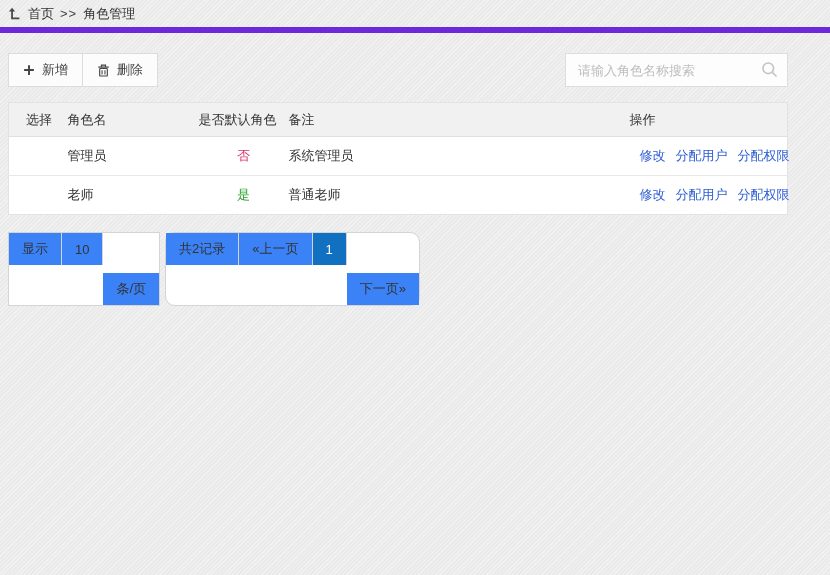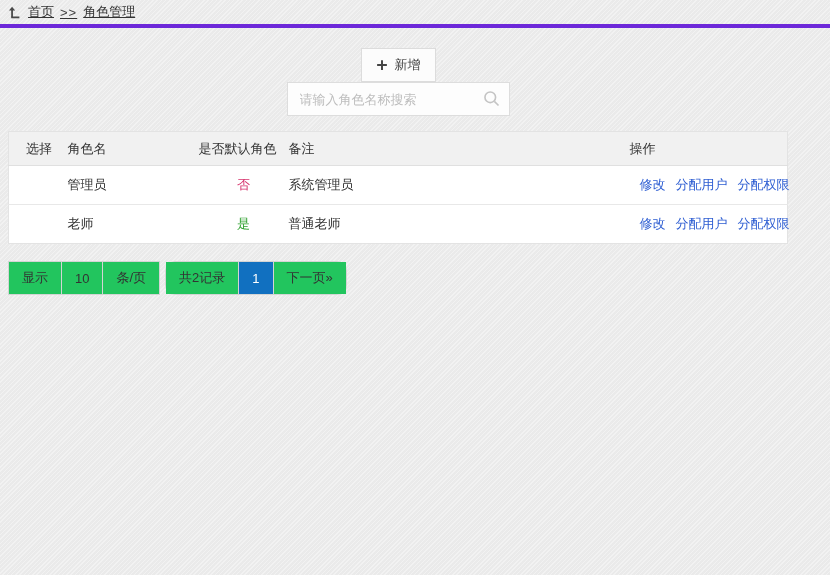--- a/index.html
+++ b/index.html
@@ -9,36 +9,35 @@
     font-size: 13px;
     color: #333;
     background-color: #ededed;
     background-image: repeating-linear-gradient(135deg,
       rgba(255,255,255,.30) 0px, rgba(255,255,255,.30) 1px,
       rgba(0,0,0,0.012) 1px, rgba(0,0,0,0.012) 3px);
   }
 
   
   .breadcrumb-bar {
-    height: 28px;
+    height: 33px;
     display: flex; align-items: center; gap: 6px;
     padding-left: 8px;
-    border-bottom: 4px solid #6d28d9;
+    border-bottom: 6px solid #6d28d9;
     color: #333;
-    text-decoration: underline;
   }
   .bc-icon { display: inline-flex; margin-right: 1px; }
   .bc-link { color: #333; text-decoration: none; cursor: pointer; }
   .bc-sep { color: #444; letter-spacing: 1px; }
 
   
   .content { margin: 20px 42px 0 8px; width: 780px; }
 
   
-  .toolbar { display: flex; justify-content: space-between; align-items: center; flex-direction: column; }
+  .toolbar { display: flex; justify-content: space-between; align-items: flex-end; }
   .btn-group { display: inline-flex; }
   .btn-group button {
     display: inline-flex; align-items: center; gap: 7px;
     height: 34px; padding: 0 14px;
     background: #fcfcfc;
     border: 1px solid #dcdcdc;
     font-family: inherit; font-size: 13px; color: #444;
     cursor: pointer;
   }
   .btn-group button + button { border-left: none; }
@@ -86,25 +85,25 @@
     text-decoration: none; margin-left: 10px; cursor: pointer; text-align: center;
   }
 
   
   .pager { display: flex; margin-top: 17px; }
   .pager-group { display: inline-flex; border: 1px solid #d4d4d4; background: #fff; }
   .pager-group + .pager-group { margin-left: 5px; border-radius: 10px; }
   .pcell {
     display: inline-flex; align-items: center; justify-content: center;
     height: 32px; padding: 0 13px;
-    color: #333; background: #22c55e;
+    color: #333; background: #3b82f6;
     border-right: 1px solid #d4d4d4;
     cursor: default; white-space: nowrap;
   }
-  .pcell:last-child { border-right: none; }
+  .pcell:last-child { border-right: none; margin-top: 40px; }
   .pcell.clickable { cursor: pointer; text-align: center; }
   .pcell.active {
     background: var(--active-page-blue, #1170c0);
     color: #fff; min-width: 31px;
   }
 </style>
 </head>
 <body>
 
 <div>
@@ -126,20 +125,31 @@
 
     <div class="toolbar">
       <div class="btn-group">
         <button>
           <span class="ico">
             <svg width="12" height="12" viewBox="0 0 16 16">
                 <path d="M6.7 1.5h2.6v5.2h5.2v2.6H9.3v5.2H6.7V9.3H1.5V6.7h5.2z" fill="#444"></path>
               </svg>
           </span>
           <span>新增</span>
+        </button>
+        <button>
+          <span class="ico">
+            <svg width="13" height="13" viewBox="0 0 16 16">
+              <path d="M1.5 3.8h13" stroke="#444" stroke-width="1.5" fill="none"></path>
+              <path d="M5.5 3.6 V1.3 h5 v2.3" stroke="#444" stroke-width="1.4" fill="none"></path>
+              <rect x="3.3" y="5.6" width="9.4" height="9.2" rx="0.8" fill="none" stroke="#444" stroke-width="1.4"></rect>
+              <path d="M6.2 7.6v5.2 M9.8 7.6v5.2" stroke="#444" stroke-width="1.3" fill="none"></path>
+            </svg>
+          </span>
+          <span>删除</span>
         </button>
       </div>
 
       <div class="search-box">
         <input type="text" placeholder="请输入角色名称搜索" style="">
         <span class="search-ico">
           <svg width="19" height="19" viewBox="0 0 20 20">
             <circle cx="8.7" cy="8.7" r="5.6" fill="none" stroke="#c4c4c4" stroke-width="1.7"></circle>
             <path d="M13 13 L17.4 17.4" stroke="#c4c4c4" stroke-width="1.7" fill="none"></path>
           </svg>
@@ -176,19 +186,20 @@
     </table>
 
     <div class="pager">
       <div class="pager-group">
         <span class="pcell">显示</span>
         <span class="pcell clickable">10</span>
         <span class="pcell">条/页</span>
       </div>
       <div class="pager-group">
         <span class="pcell">共2记录</span>
+        <span class="pcell clickable">«上一页</span>
         <span class="pcell active clickable">1</span>
         <span class="pcell clickable">下一页»</span>
       </div>
     </div>
 
   </div>
 </div>
 
 </body></html>

